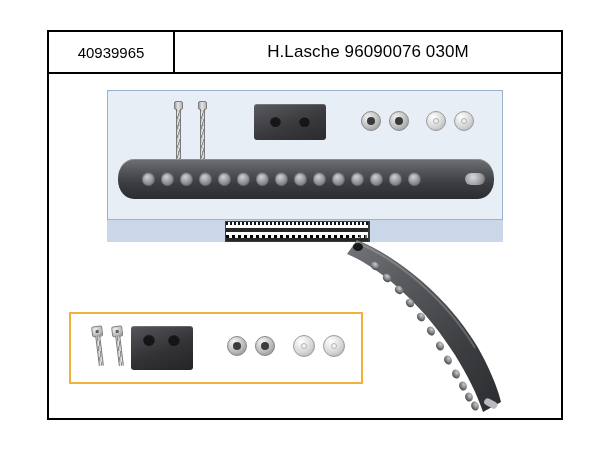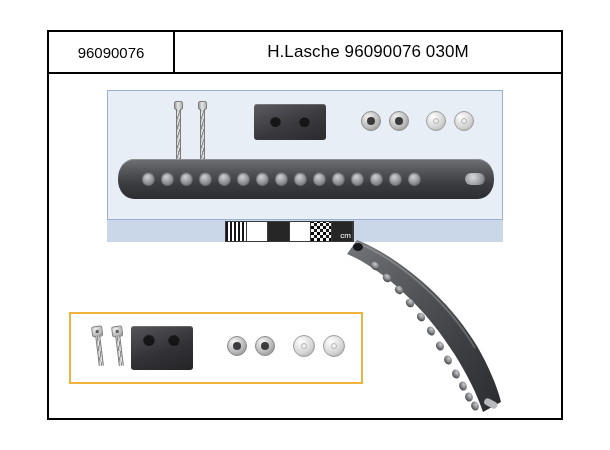--- a/index.html
+++ b/index.html
@@ -204,27 +204,28 @@
     height: 12px;
     border-radius: 6px;
     background: radial-gradient(circle at 40% 35%, #d8d9db, #9a9b9f 60%, #5c5d61);
   }
 
   
   #scale-bar {
     position: absolute;
     left: 176px;
     top: 147px;
-    width: 129px;
+    width: 145px;
     height: 21px;
     background: #ffffff;
     border: 1px solid #3a3a3a;
     box-sizing: border-box;
     display: flex;
     align-items: stretch;
+    flex-direction: column;
   }
   .scale-seg {
     flex: 1;
     border-right: 1px solid #3a3a3a;
     box-sizing: border-box;
   }
   .scale-seg:last-of-type { border-right: none; }
   .scale-dark { background: #262626; }
   .scale-light { background: #ffffff; }
   .scale-stripe {
@@ -360,21 +361,21 @@
     height: 190px;
   }
   #bracket-curved svg { display: block; }
 </style>
 </head>
 <body>
 
 <div id="card">
 
   <div id="header">
-    <div id="part-number-cell">96090076</div>
+    <div id="part-number-cell">40939965</div>
     <div id="title-cell">H.Lasche 96090076 030M</div>
   </div>
 
   <div id="photo-area">
 
     <div id="top-photo-skirt"></div>
 
     <div id="top-photo">
 
       <div class="screw-top" style="left:66px; top:10px;">

